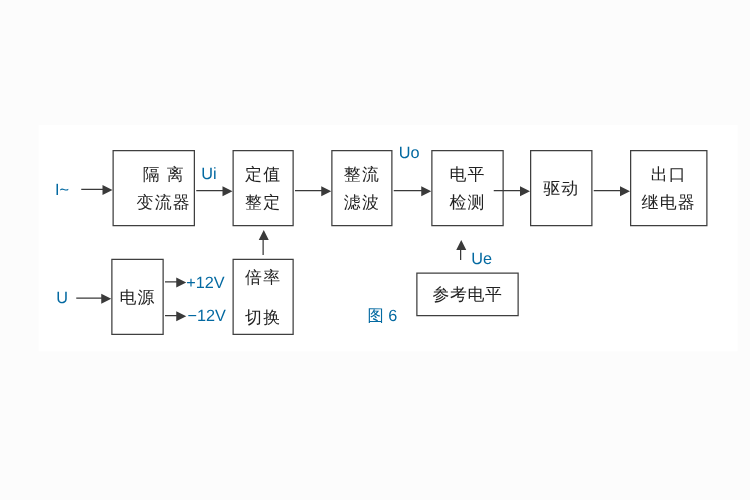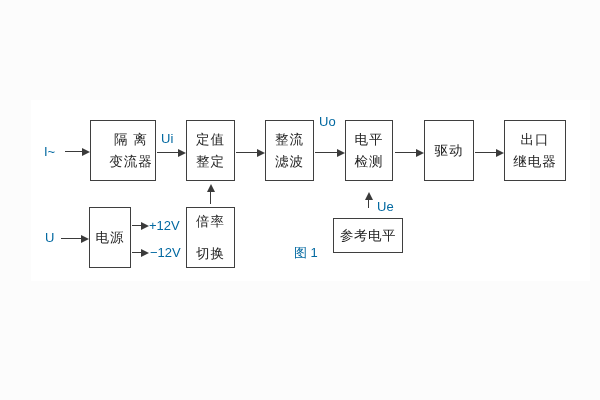--- a/index.html
+++ b/index.html
@@ -65,51 +65,51 @@
     <span>变流器</span>
   </div>
   <div class="blk" style="left:186px; top:120px; width:49px; height:61px;">
     <span>定值</span>
     <span>整定</span>
   </div>
   <div class="blk" style="left:265px; top:120px; width:49px; height:61px;">
     <span>整流</span>
     <span>滤波</span>
   </div>
-  <div class="blk" style="left:345px; top:120px; width:48px; height:61px;">
+  <div class="blk" style="left:345px; top:120px; width:58px; height:61px;">
     <span>电平</span>
     <span>检测</span>
   </div>
   <div class="blk" style="left:424px; top:120px; width:50px; height:61px;">
     <span>驱动</span>
   </div>
   <div class="blk" style="left:504px; top:120px; width:62px; height:61px;">
     <span>出口</span>
     <span>继电器</span>
   </div>
 
   <div class="blk" style="left:89px; top:207px; width:42px; height:61px;">
     <span>电源</span>
   </div>
   <div class="blk" style="left:186px; top:207px; width:49px; height:61px;gap:18px;">
     <span>倍率</span>
     <span>切换</span>
   </div>
-  <div class="blk" style="left:333px; top:218px; width:70px; height:35px; letter-spacing:0.5px;">
+  <div class="blk" style="left:333px; top:218px; width:82px; height:35px; letter-spacing:0.5px;">
     <span>参考电平</span>
   </div>
 
   <div class="lbl" style="left:44px; top:145px;">I~</div>
   <div class="lbl" style="left:45px; top:231px;">U</div>
   <div class="lbl" style="left:161px; top:132px;">Ui</div>
   <div class="lbl" style="left:319px; top:115px;">Uo</div>
   <div class="lbl" style="left:377px; top:200px;">Ue</div>
   <div class="lbl" style="left:149px; top:219px;">+12V</div>
   <div class="lbl" style="left:150px; top:246px;">−12V</div>
-  <div class="lbl" style="left:294px; top:246px;">图 1</div>
+  <div class="lbl" style="left:294px; top:246px;">图 6</div>
 
   <div class="arr-r" style="left:65px;  top:151px; width:18px;"></div>
   <div class="arr-r" style="left:157px; top:152px; width:22px;"></div>
   <div class="arr-r" style="left:236px; top:152px; width:22px;"></div>
   <div class="arr-r" style="left:315px; top:152px; width:23px;"></div>
   <div class="arr-r" style="left:395px; top:152px; width:22px;"></div>
   <div class="arr-r" style="left:475px; top:152px; width:22px;"></div>
 
   <div class="arr-r" style="left:61px;  top:238px; width:21px;"></div>
   <div class="arr-r" style="left:132px; top:225px; width:10px;"></div>

